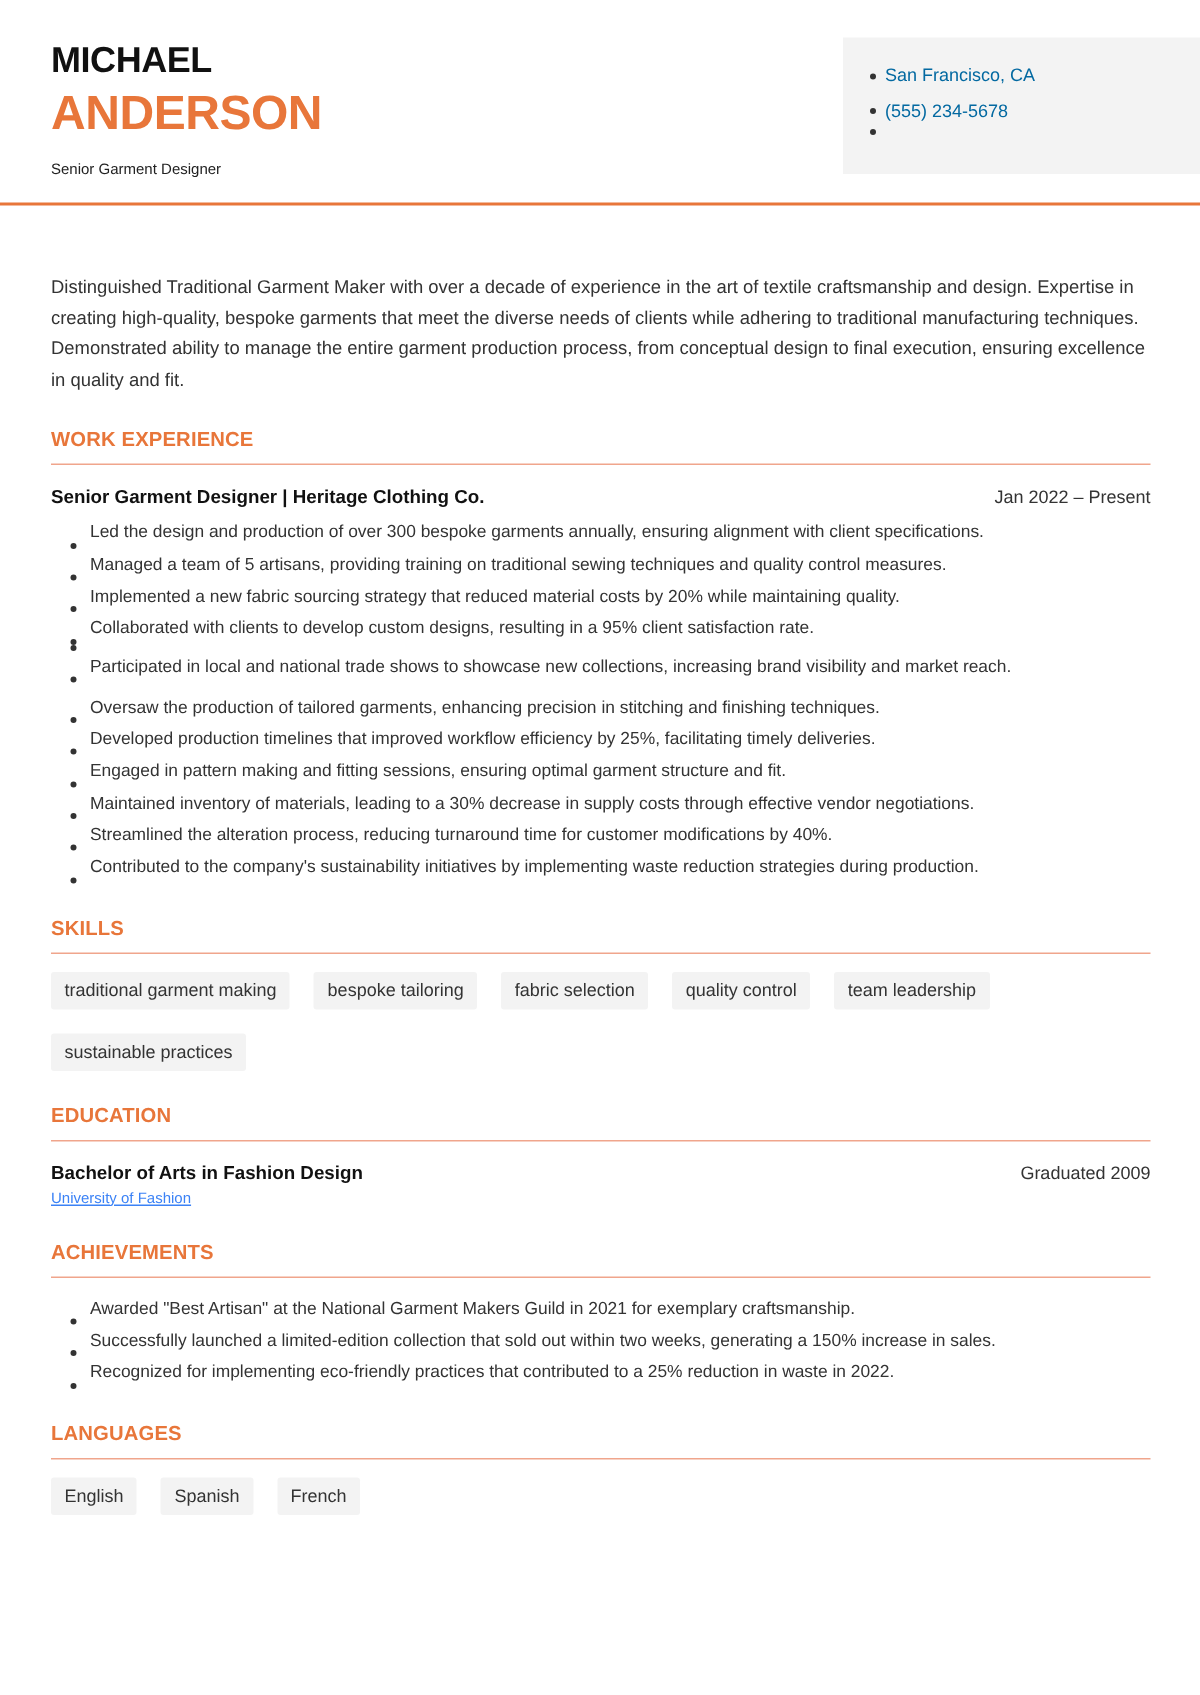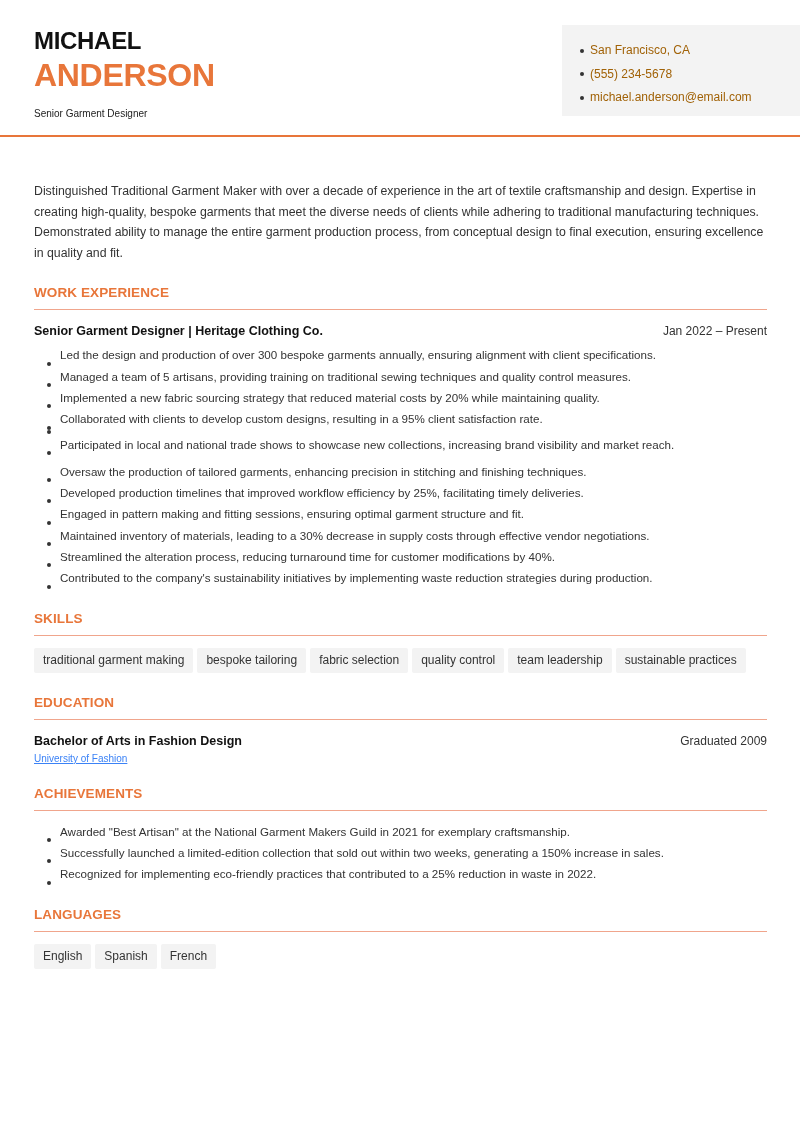--- a/index.html
+++ b/index.html
@@ -6,36 +6,36 @@
   html, body { width: 800px; height: 1130px; background: #ffffff; }
   body { font-family: "Liberation Sans", sans-serif; color: #333; position: relative; overflow: hidden; }
 
   .header { position: relative; height: 137px; border-bottom: 2px solid #e8763a; }
   .name-block { position: absolute; left: 34px; top: 24px; }
   .first-name { font-size: 24px; font-weight: 700; color: #111; line-height: 34px; letter-spacing: -0.3px; }
   .last-name { font-size: 32px; font-weight: 700; color: #e8763a; line-height: 34px; letter-spacing: -0.3px; text-align: right; }
   .job-title { font-size: 10px; color: #222; margin-top: 16px; }
 
   .contact-box { position: absolute; left: 562px; top: 25px; width: 238px; height: 91px; background: #f3f3f3; padding: 14px 0 0 18px; }
-  .contact-item { font-size: 12px; color: #a16207; line-height: 23.5px; display: flex; align-items: center; }
+  .contact-item { font-size: 12px; color: #0369a1; line-height: 23.5px; display: flex; align-items: center; }
   .bullet { display: inline-block; width: 4px; height: 4px; background: #333; border-radius: 50%; margin-right: 6px; flex: none; }
 
   .content { padding: 0 33px 0 34px; margin-top: 44px; }
   .summary { font-size: 12.3px; line-height: 20.6px; color: #333; margin-top: 26px; }
 
   .section-title { font-size: 13.5px; font-weight: 700; color: #e8763a; margin-top: 22px; padding-bottom: 9px; border-bottom: 1.5px solid #f0a58c; letter-spacing: 0.1px; }
 
   .job-head { display: flex; justify-content: space-between; align-items: baseline; margin-top: 14px; }
   .job-role { font-size: 12.5px; font-weight: 700; color: #111; }
   .job-date { font-size: 12px; color: #333; }
   ul.bullets { list-style: none; margin-top: 6px; }
   ul.bullets li { font-size: 11.6px; color: #333; line-height: 21.3px; display: flex; align-items: flex-end; padding-left: 13px; }
   ul.bullets li .bullet { margin-right: 9px; }
 
-  .tags { display: flex; gap: 4px; margin-top: 12px; flex-wrap: wrap; }
+  .tags { display: flex; gap: 16px; margin-top: 12px; flex-wrap: wrap; }
   .tag { background: #f3f3f3; font-size: 12px; color: #333; padding: 0 9px; height: 25px; line-height: 25px; border-radius: 2px; }
 
   .edu-head { display: flex; justify-content: space-between; align-items: baseline; margin-top: 14px; }
   .degree { font-size: 12.5px; font-weight: 700; color: #111; }
   .school { font-size: 10px; color: #3b82f6; margin-top: 5px; text-decoration: underline; }
 </style>
 </head>
 <body>
 
 <div class="header">
@@ -48,21 +48,20 @@
     <div class="contact-item">
         <span class="bullet"></span>
         <span>San Francisco, CA</span>
       </div>
     <div class="contact-item">
         <span class="bullet"></span>
         <span>(555) 234-5678</span>
       </div>
     <div class="contact-item">
         <span class="bullet"></span>
-        <span>michael.anderson@email.com</span>
       </div>
   </div>
 </div>
 
 <div class="content">
   <p class="summary">Distinguished Traditional Garment Maker with over a decade of experience in the art of textile craftsmanship and design. Expertise in creating high-quality, bespoke garments that meet the diverse needs of clients while adhering to traditional manufacturing techniques. Demonstrated ability to manage the entire garment production process, from conceptual design to final execution, ensuring excellence in quality and fit.</p>
 
   <div class="section-title">WORK EXPERIENCE</div>
 
   <div>

